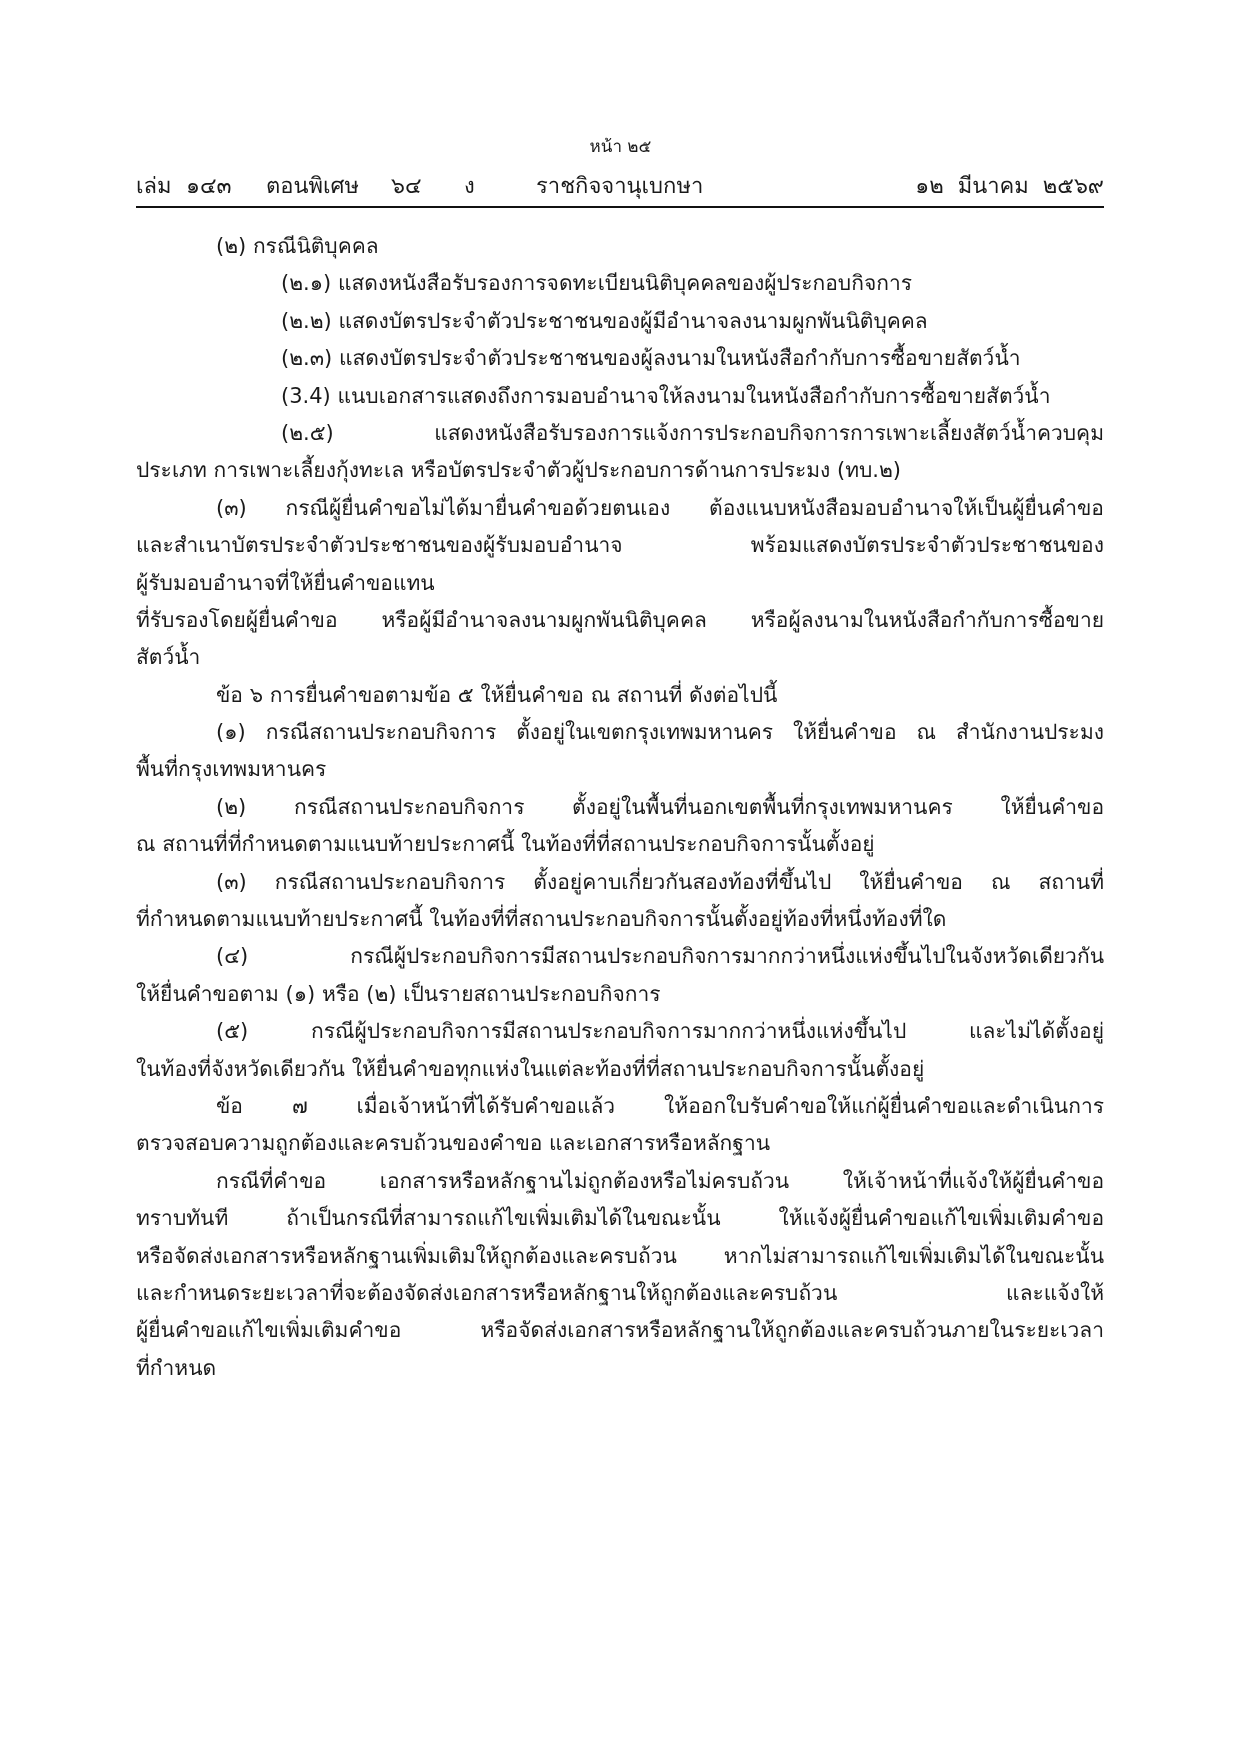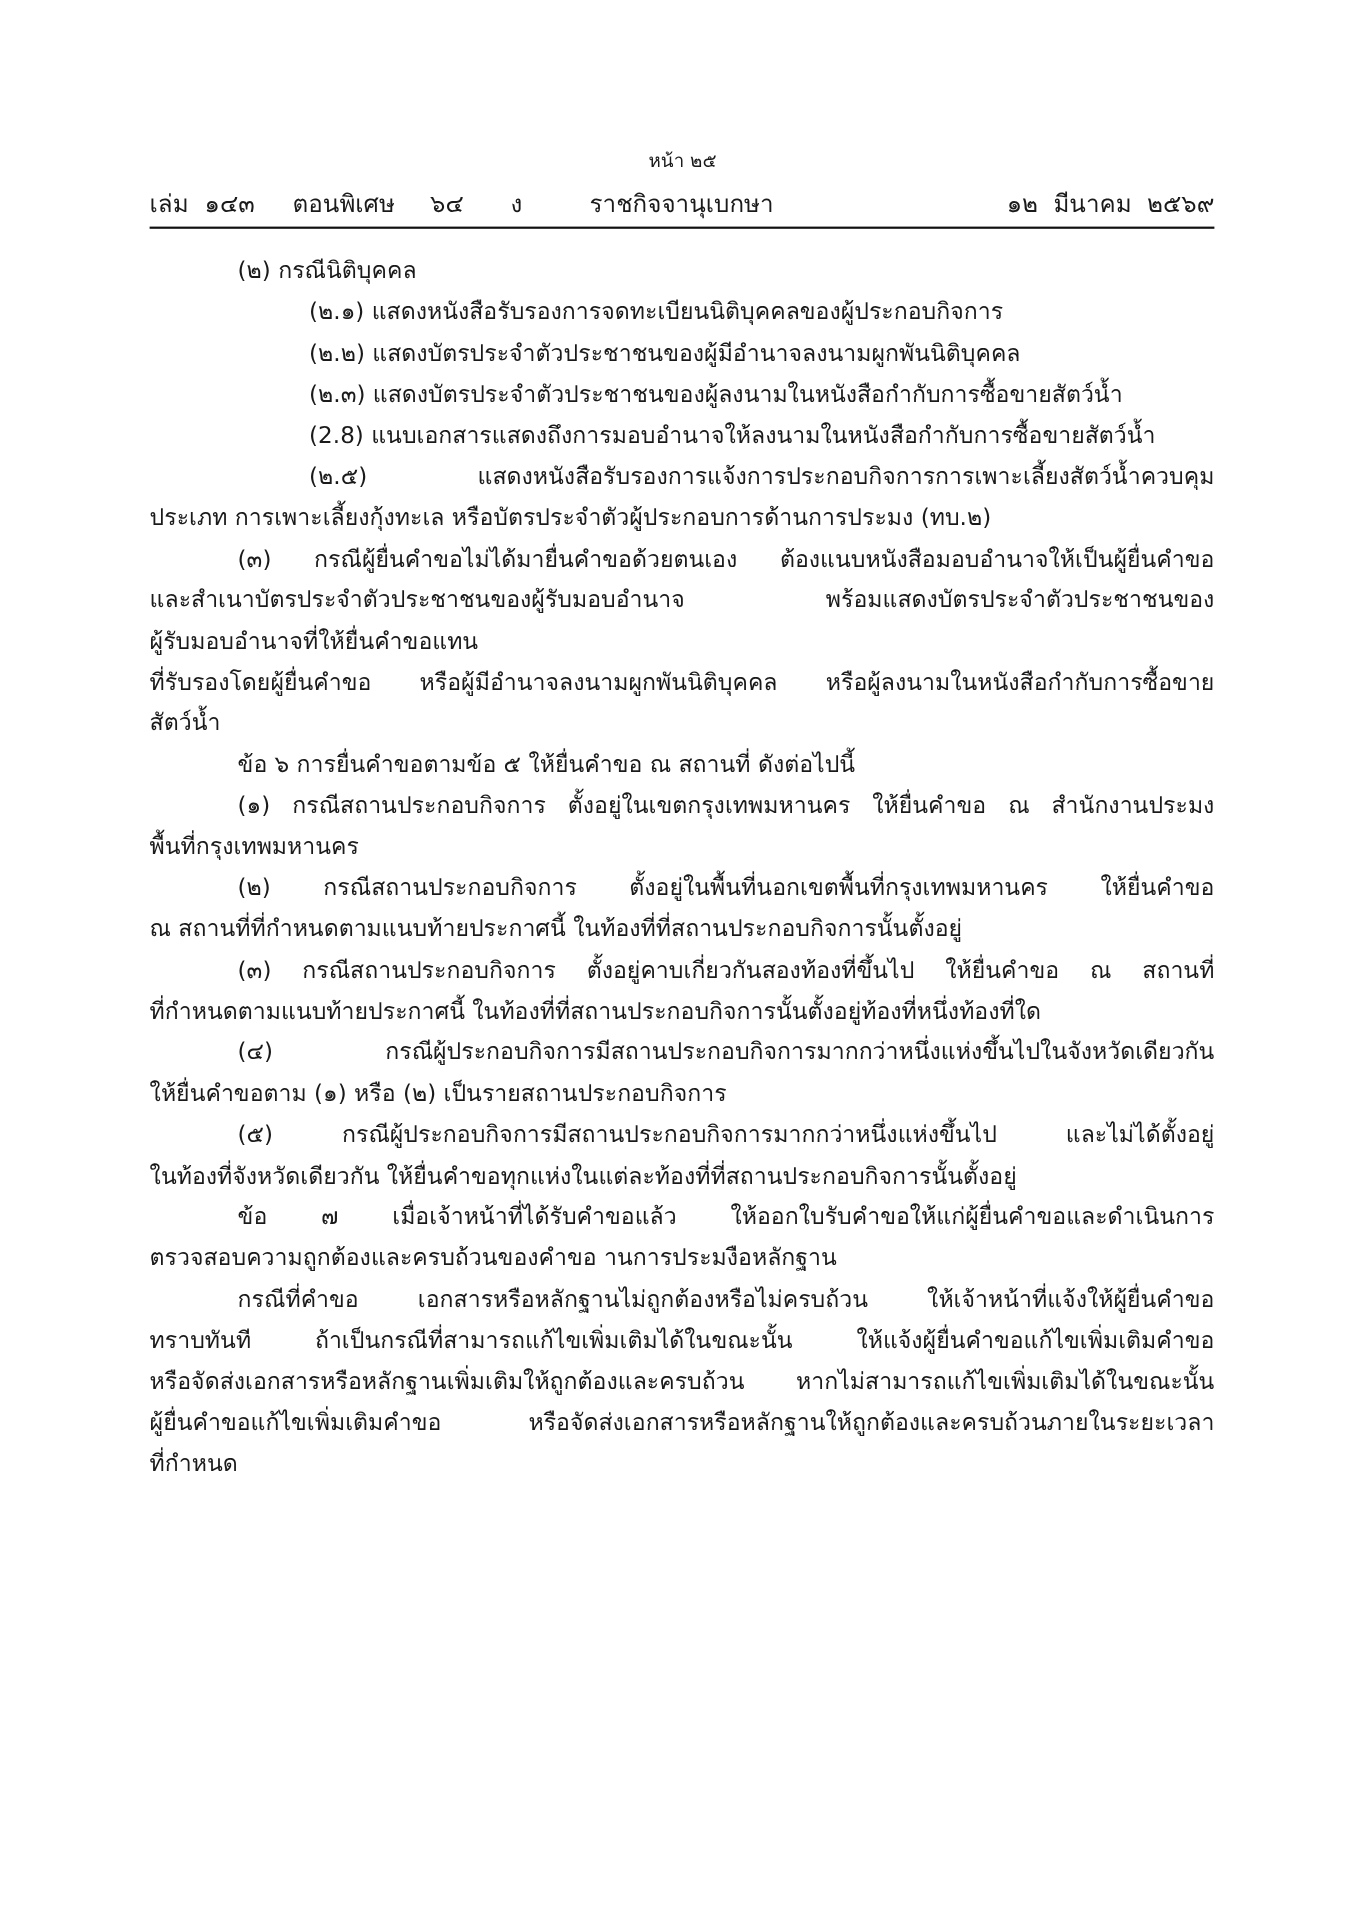--- a/index.html
+++ b/index.html
@@ -83,39 +83,40 @@
   <span class="h-date" style="white-space:pre;">๑๒  มีนาคม  ๒๕๖๙</span>
 </div>
 
 <div class="header-rule"></div>
 
 <div class="body-text">
   <div class="line ind1">(๒)  กรณีนิติบุคคล</div>
   <div class="line ind2">(๒.๑)  แสดงหนังสือรับรองการจดทะเบียนนิติบุคคลของผู้ประกอบกิจการ</div>
   <div class="line ind2">(๒.๒)  แสดงบัตรประจำตัวประชาชนของผู้มีอำนาจลงนามผูกพันนิติบุคคล</div>
   <div class="line ind2">(๒.๓)  แสดงบัตรประจำตัวประชาชนของผู้ลงนามในหนังสือกำกับการซื้อขายสัตว์น้ำ</div>
-  <div class="line ind2">(2.8)  แนบเอกสารแสดงถึงการมอบอำนาจให้ลงนามในหนังสือกำกับการซื้อขายสัตว์น้ำ</div>
+  <div class="line ind2">(3.4)  แนบเอกสารแสดงถึงการมอบอำนาจให้ลงนามในหนังสือกำกับการซื้อขายสัตว์น้ำ</div>
   <div class="line ind2 justify">(๒.๕)  แสดงหนังสือรับรองการแจ้งการประกอบกิจการการเพาะเลี้ยงสัตว์น้ำควบคุม</div>
   <div class="line">ประเภท  การเพาะเลี้ยงกุ้งทะเล  หรือบัตรประจำตัวผู้ประกอบการด้านการประมง  (ทบ.๒)</div>
   <div class="line ind1 justify">(๓)  กรณีผู้ยื่นคำขอไม่ได้มายื่นคำขอด้วยตนเอง  ต้องแนบหนังสือมอบอำนาจให้เป็นผู้ยื่นคำขอ</div>
   <div class="line justify">และสำเนาบัตรประจำตัวประชาชนของผู้รับมอบอำนาจ  พร้อมแสดงบัตรประจำตัวประชาชนของ</div>
   <div class="line">ผู้รับมอบอำนาจที่ให้ยื่นคำขอแทน</div>
   <div class="line justify">ที่รับรองโดยผู้ยื่นคำขอ  หรือผู้มีอำนาจลงนามผูกพันนิติบุคคล  หรือผู้ลงนามในหนังสือกำกับการซื้อขาย</div>
   <div class="line">สัตว์น้ำ</div>
   <div class="line ind1">ข้อ  ๖  การยื่นคำขอตามข้อ  ๕  ให้ยื่นคำขอ  ณ  สถานที่  ดังต่อไปนี้</div>
   <div class="line ind1 justify">(๑)  กรณีสถานประกอบกิจการ  ตั้งอยู่ในเขตกรุงเทพมหานคร  ให้ยื่นคำขอ  ณ  สำนักงานประมง</div>
   <div class="line">พื้นที่กรุงเทพมหานคร</div>
   <div class="line ind1 justify">(๒)  กรณีสถานประกอบกิจการ  ตั้งอยู่ในพื้นที่นอกเขตพื้นที่กรุงเทพมหานคร  ให้ยื่นคำขอ</div>
   <div class="line">ณ  สถานที่ที่กำหนดตามแนบท้ายประกาศนี้  ในท้องที่ที่สถานประกอบกิจการนั้นตั้งอยู่</div>
   <div class="line ind1 justify">(๓)  กรณีสถานประกอบกิจการ  ตั้งอยู่คาบเกี่ยวกันสองท้องที่ขึ้นไป  ให้ยื่นคำขอ  ณ  สถานที่</div>
   <div class="line">ที่กำหนดตามแนบท้ายประกาศนี้  ในท้องที่ที่สถานประกอบกิจการนั้นตั้งอยู่ท้องที่หนึ่งท้องที่ใด</div>
   <div class="line ind1 justify">(๔)  กรณีผู้ประกอบกิจการมีสถานประกอบกิจการมากกว่าหนึ่งแห่งขึ้นไปในจังหวัดเดียวกัน</div>
   <div class="line">ให้ยื่นคำขอตาม  (๑)  หรือ  (๒)  เป็นรายสถานประกอบกิจการ</div>
   <div class="line ind1 justify">(๕)  กรณีผู้ประกอบกิจการมีสถานประกอบกิจการมากกว่าหนึ่งแห่งขึ้นไป  และไม่ได้ตั้งอยู่</div>
   <div class="line">ในท้องที่จังหวัดเดียวกัน  ให้ยื่นคำขอทุกแห่งในแต่ละท้องที่ที่สถานประกอบกิจการนั้นตั้งอยู่</div>
   <div class="line ind1 justify">ข้อ  ๗  เมื่อเจ้าหน้าที่ได้รับคำขอแล้ว  ให้ออกใบรับคำขอให้แก่ผู้ยื่นคำขอและดำเนินการ</div>
-  <div class="line">ตรวจสอบความถูกต้องและครบถ้วนของคำขอ  านการประมงือหลักฐาน</div>
+  <div class="line">ตรวจสอบความถูกต้องและครบถ้วนของคำขอ  และเอกสารหรือหลักฐาน</div>
   <div class="line ind1 justify">กรณีที่คำขอ  เอกสารหรือหลักฐานไม่ถูกต้องหรือไม่ครบถ้วน  ให้เจ้าหน้าที่แจ้งให้ผู้ยื่นคำขอ</div>
   <div class="line justify">ทราบทันที  ถ้าเป็นกรณีที่สามารถแก้ไขเพิ่มเติมได้ในขณะนั้น  ให้แจ้งผู้ยื่นคำขอแก้ไขเพิ่มเติมคำขอ</div>
   <div class="line justify">หรือจัดส่งเอกสารหรือหลักฐานเพิ่มเติมให้ถูกต้องและครบถ้วน  หากไม่สามารถแก้ไขเพิ่มเติมได้ในขณะนั้น</div>
+  <div class="line justify">และกำหนดระยะเวลาที่จะต้องจัดส่งเอกสารหรือหลักฐานให้ถูกต้องและครบถ้วน  และแจ้งให้</div>
   <div class="line justify">ผู้ยื่นคำขอแก้ไขเพิ่มเติมคำขอ  หรือจัดส่งเอกสารหรือหลักฐานให้ถูกต้องและครบถ้วนภายในระยะเวลา</div>
   <div class="line">ที่กำหนด</div>
 </div>
 
 </body></html>

